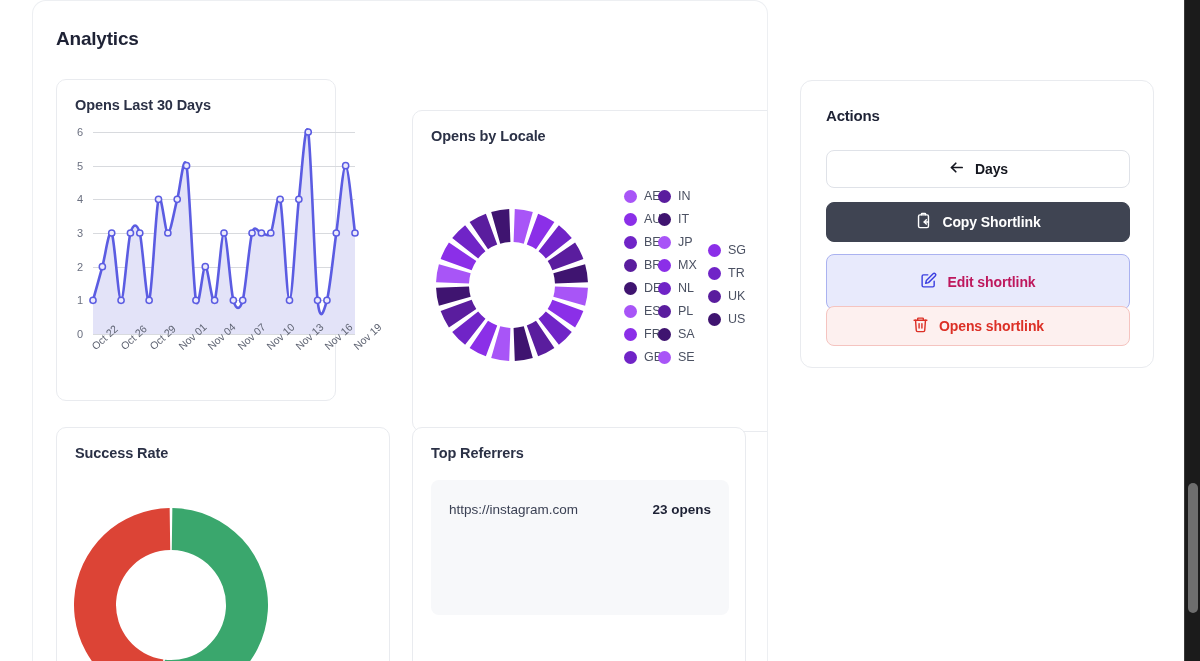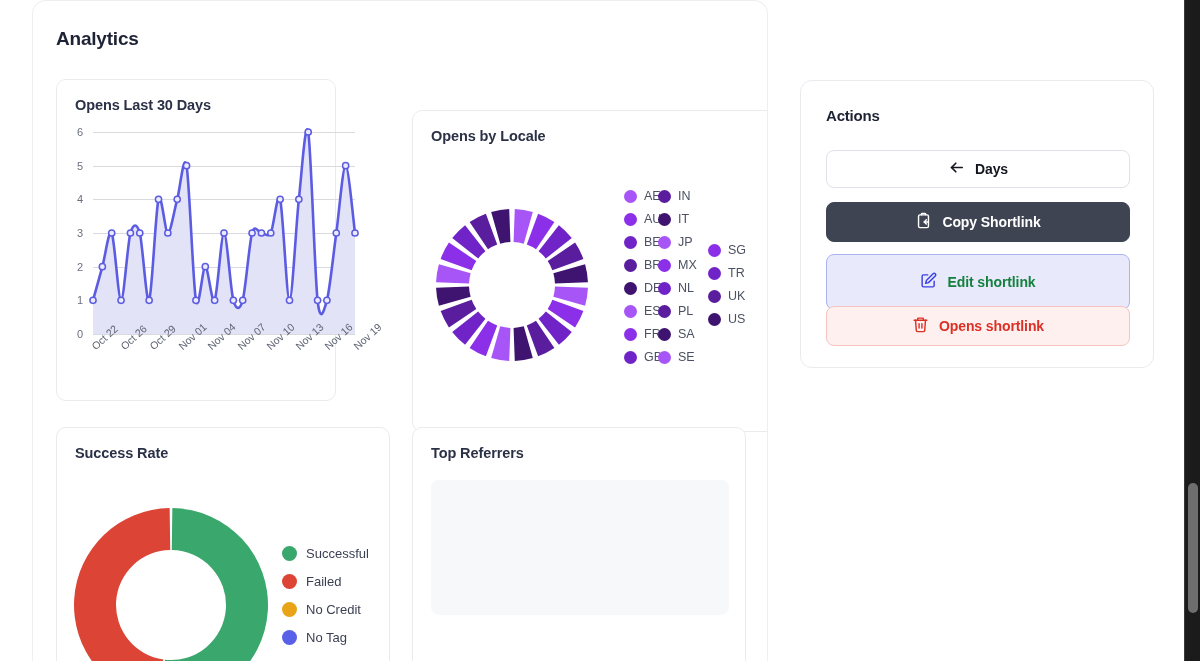--- a/index.html
+++ b/index.html
@@ -172,21 +172,21 @@
     justify-content: center;
     gap: 10px;
     font-size: 14px;
     font-weight: bold;
     cursor: pointer;
     border: 1px solid transparent;
     letter-spacing: -0.1px;
   }
   #btn-back   { top: 69px;  background: #ffffff; border-color: #dfe2e8; color: #14161f; }
   #btn-copy   { top: 121px; background: #3f4452; border-color: #3f4452; color: #ffffff; height: 40px; }
-  #btn-edit   { top: 173px; background: #e8eafc; border-color: #aab2f0; color: #15803d; height: 56px; }
+  #btn-edit   { top: 173px; background: #e8eafc; border-color: #aab2f0; color: #be185d; height: 56px; }
   #btn-delete { top: 225px; background: #fdf0ef; border-color: #f5c4c0; color: #dc3026; height: 40px; }
 
   .btn svg { flex: none; }
 
   
   .scrollbar-track {
     position: absolute;
     right: 0;
     top: 0;
     width: 16px;
@@ -390,43 +390,29 @@
           </div>
         </div>
       </div>
 
     <div class="card" id="card-success">
       <div class="card-title card-title-pos">Success Rate</div>
       <div class="donut-wrap" id="success-donut" style="left:17px;top:80px;width:195px;height:195px;"><svg width="194" height="194" viewBox="0 0 194 194">
             <path d="M 98.3543314928971 0.009455171097485504 A 97 97 0 1 1 86.1875135759864 193.39548815857785 L 90.86920872865208 151.6572355538328 A 55 55 0 1 0 97.76791991865299 42.00536117948827 Z" fill="#3aa76d"></path>
             <path d="M 83.50020920687363 193.05600266793232 A 97 97 0 0 1 95.64566850710288 0.009455171097485504 L 96.232080081347 42.00536117948827 A 55 55 0 0 0 89.3454794471964 151.46474378078636 Z" fill="#dc4436"></path>
           </svg></div>
-      <div class="sr-legend" id="success-legend">
-          <div class="sr-item">
-            <span class="sr-dot" style="background: rgb(58, 167, 109);"></span>
-            <span class="sr-label">Successful</span>
-          </div>
-          <div class="sr-item">
-            <span class="sr-dot" style="background: rgb(220, 68, 54);"></span>
-            <span class="sr-label">Failed</span>
-          </div>
-          <div class="sr-item">
-            <span class="sr-dot" style="background: rgb(232, 163, 23);"></span>
-            <span class="sr-label">No Credit</span>
-          </div>
-          <div class="sr-item">
-            <span class="sr-dot" style="background: rgb(88, 96, 232);"></span>
-            <span class="sr-label">No Tag</span>
-          </div>
-        </div>
     </div>
 
     <div class="card" id="card-refs">
       <div class="card-title card-title-pos">Top Referrers</div>
       <div class="ref-box" id="ref-box">
+          <div class="ref-row">
+            <span class="ref-url">https://instagram.com</span>
+            <span class="ref-count">23 opens</span>
+          </div>
         </div>
     </div>
 
   </div>
 
   <div id="card-actions">
     <div class="actions-title">Actions</div>
 
     <div class="btn" id="btn-back">
       <span>

